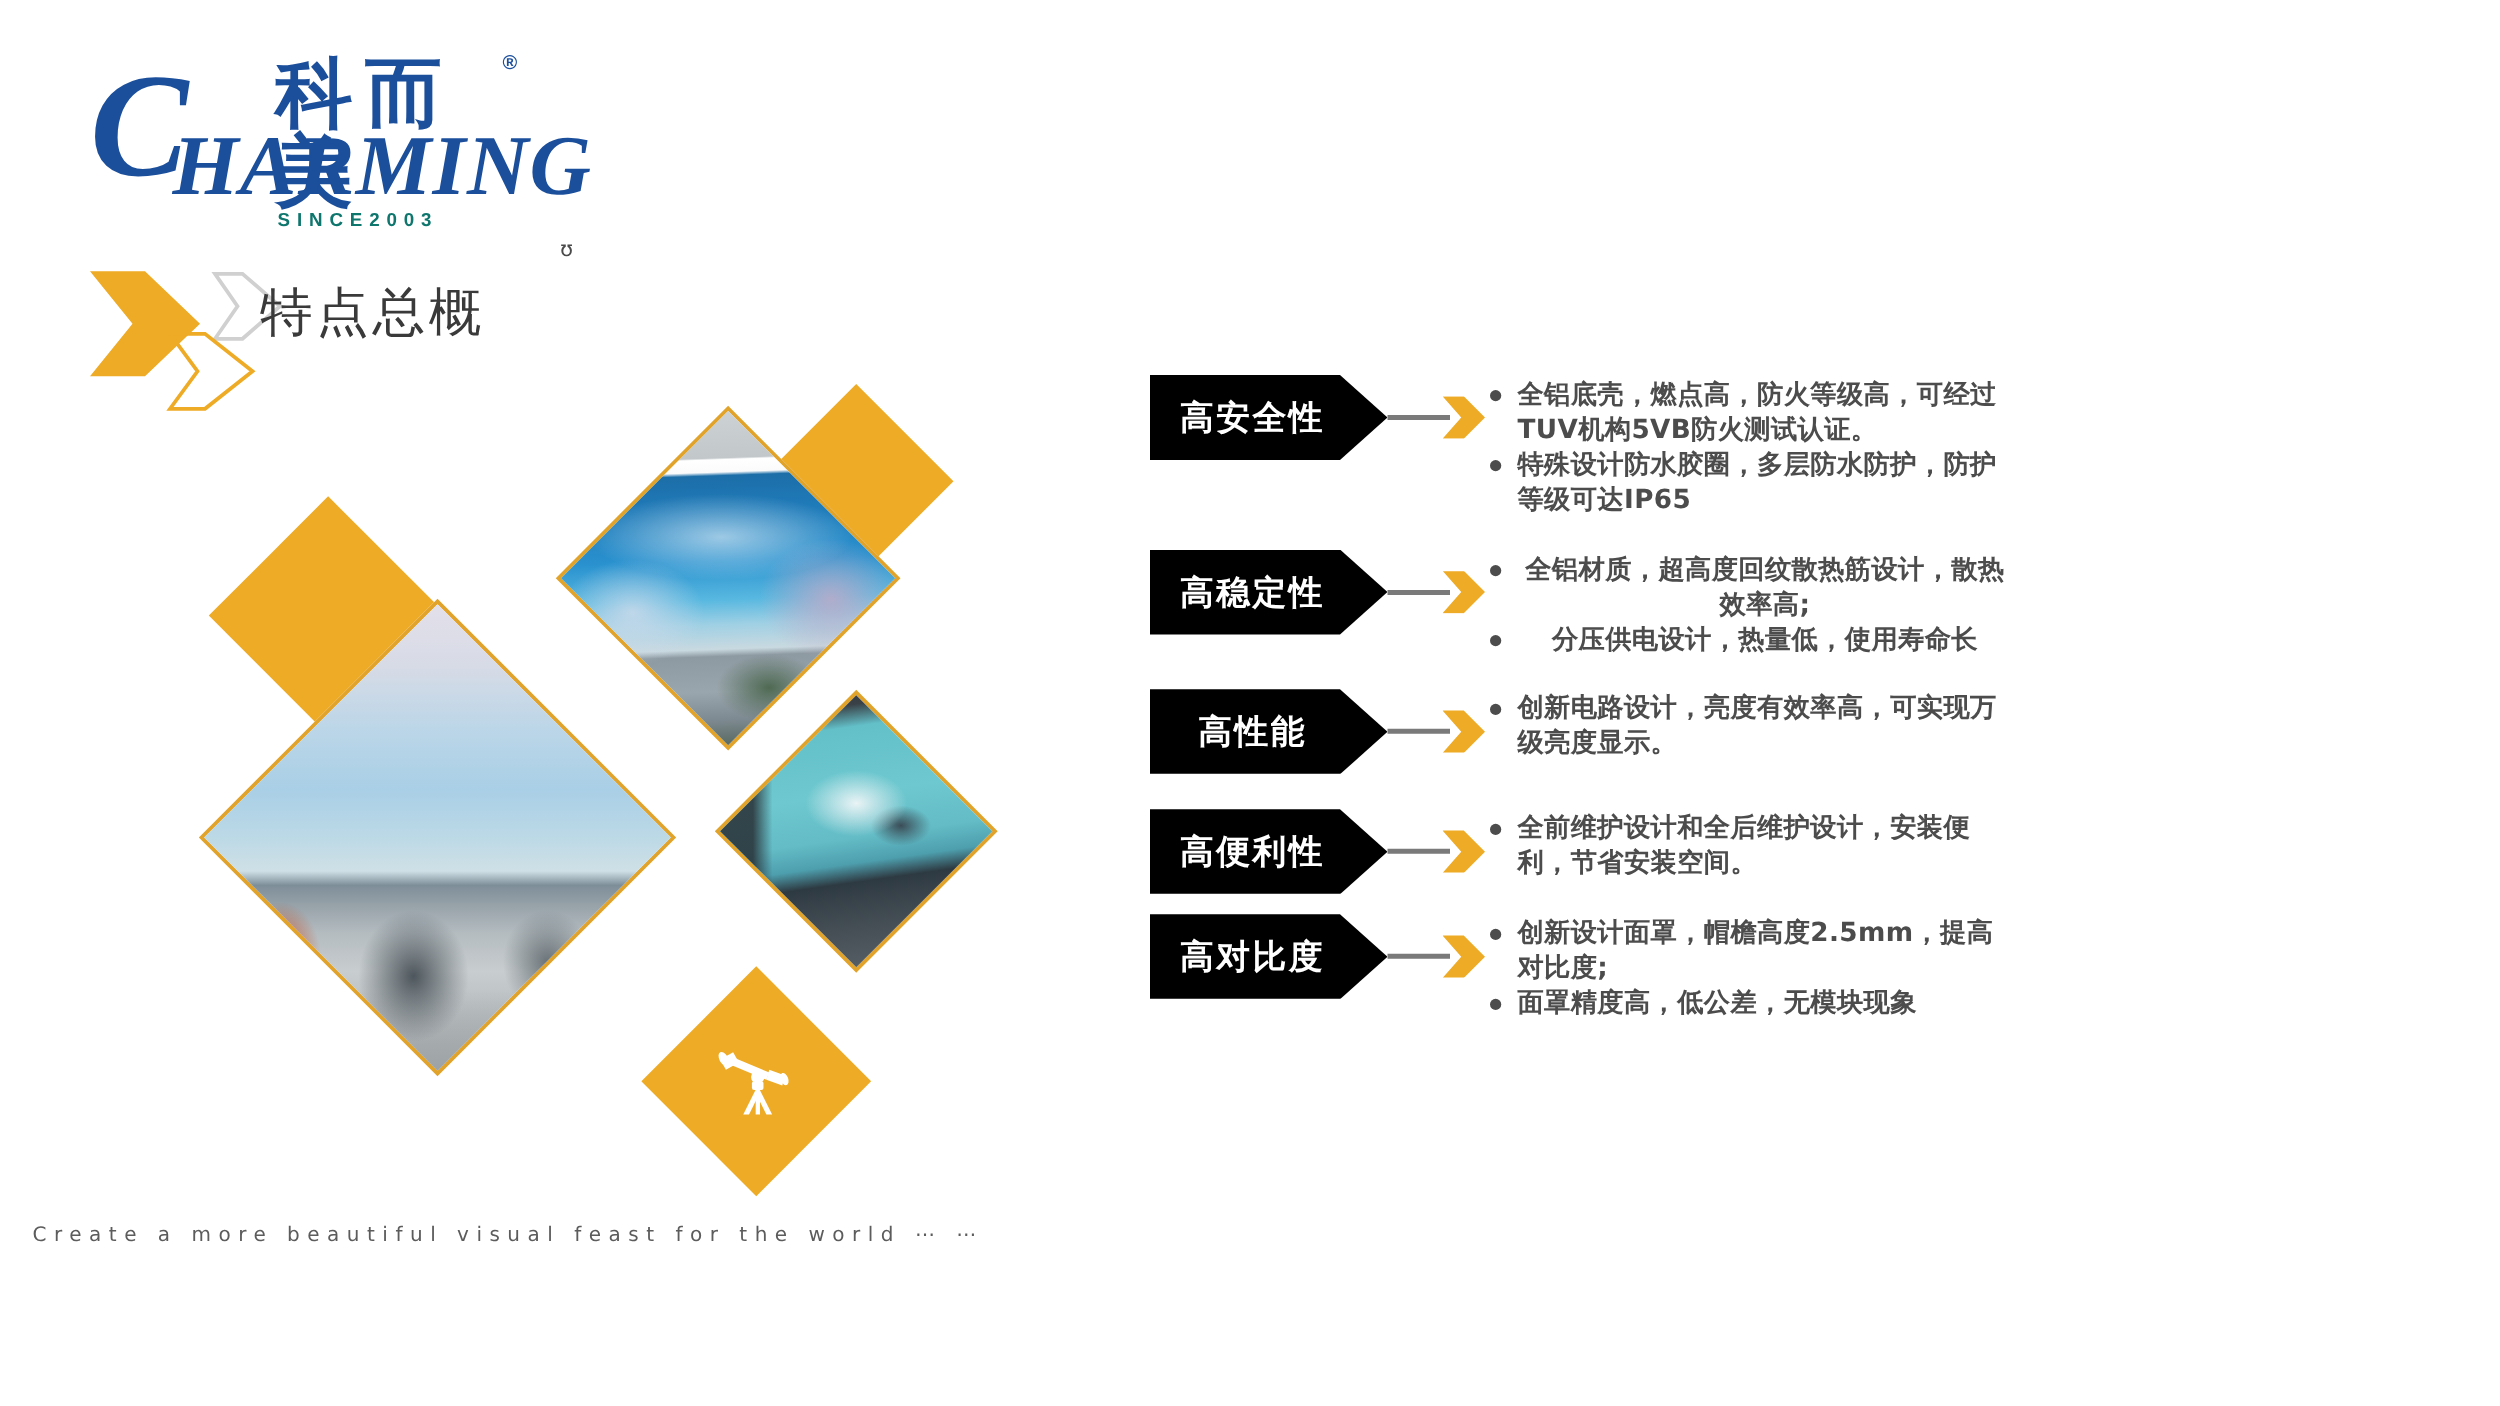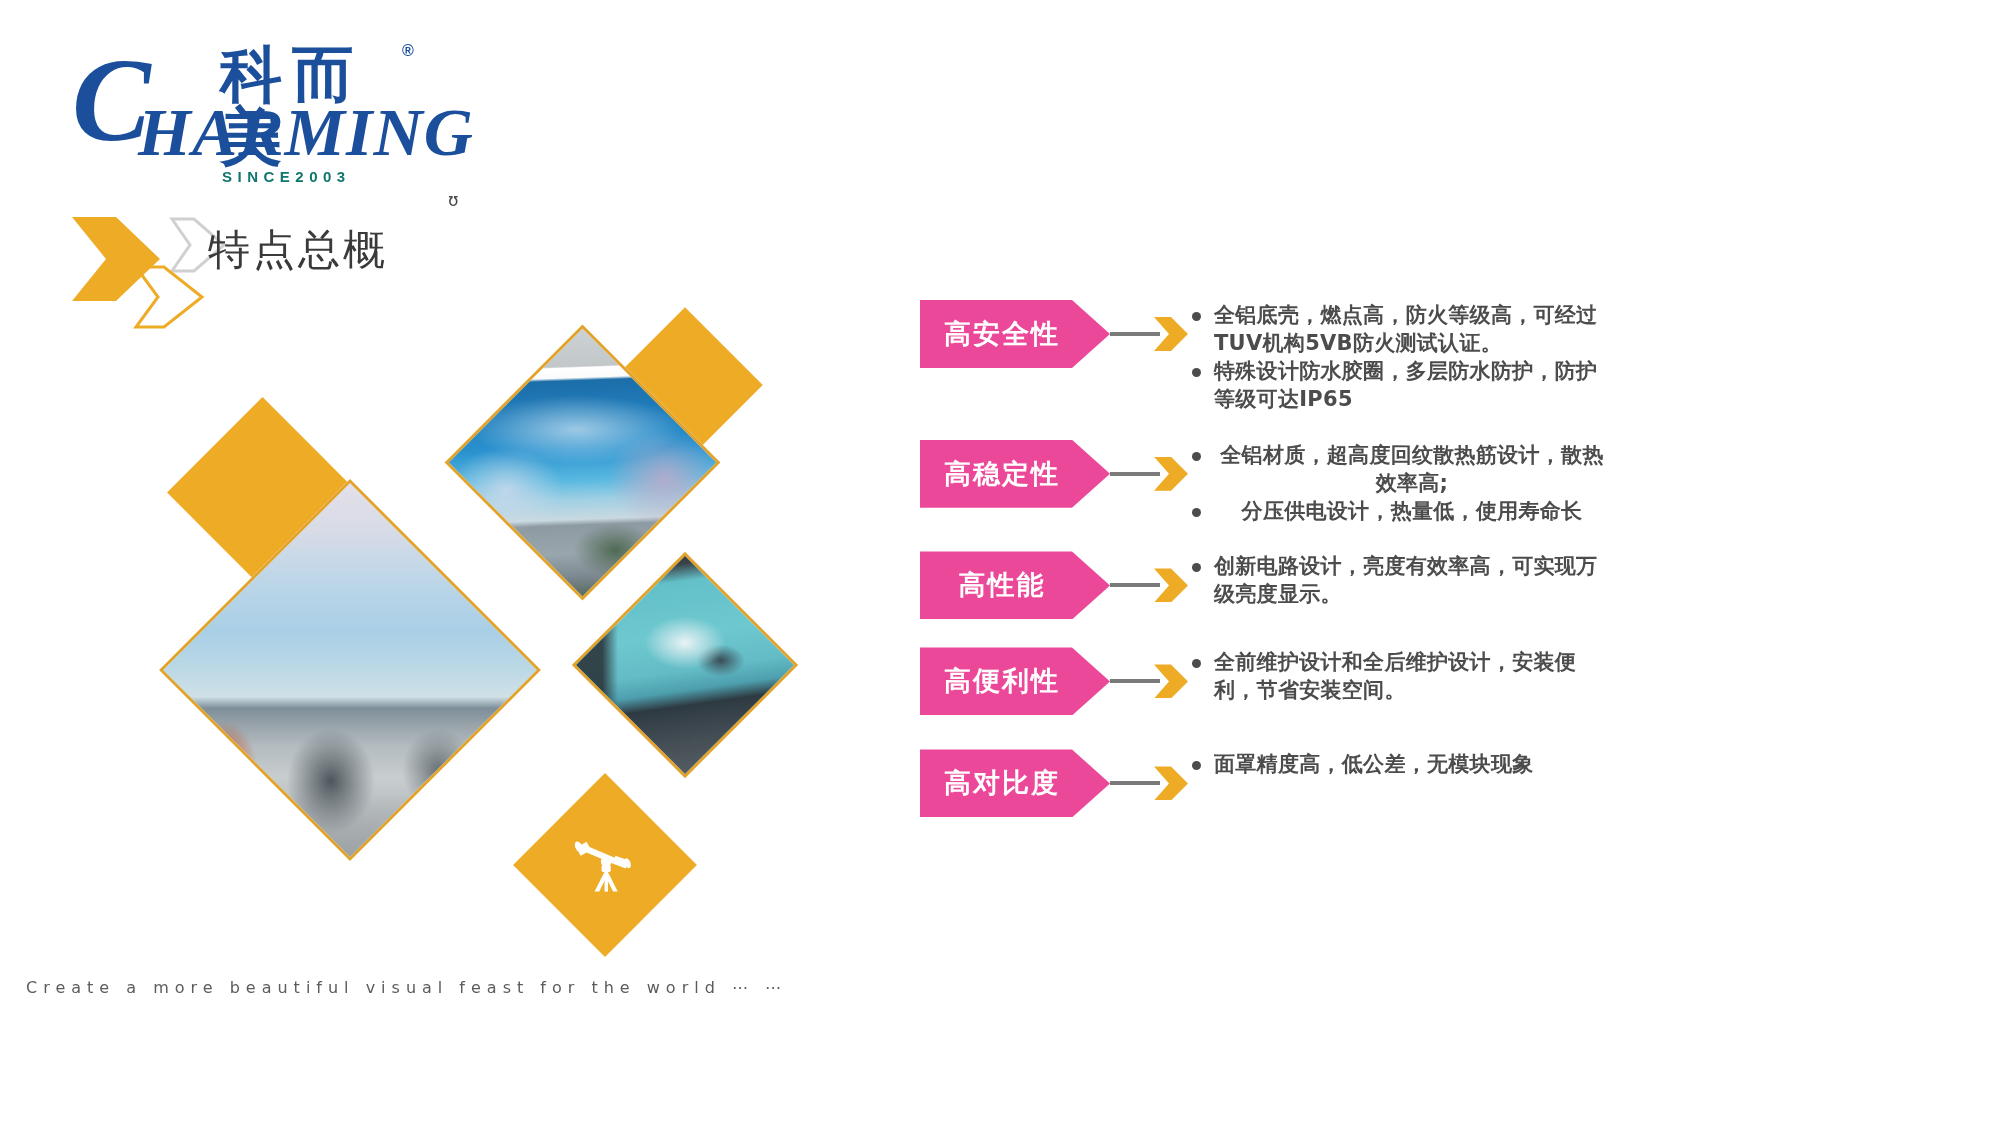--- a/index.html
+++ b/index.html
@@ -116,21 +116,21 @@
     align-items:center; justify-content:center;
     transform:rotate(-45deg);
   }
 
   
   #features { position:absolute; left:920px; top:300px; width:1040px; }
   .frow { position:relative; display:flex; align-items:flex-start; }
   .badge-wrap { position:relative; width:270px; flex:0 0 270px; }
   .badge {
     position:relative; width:190px; height:68px;
-    background:#ec4899;
+    background:#000000;
     clip-path:polygon(0 0, 152px 0, 190px 34px, 152px 68px, 0 68px);
     display:flex; align-items:center; justify-content:center;
   }
   .badge span {
     color:#ffffff; font-size:27px; font-weight:700; letter-spacing:2px;
     padding-right:26px;
     font-family:"DejaVu Sans","Liberation Sans",sans-serif;
   }
   .arrow {
     position:absolute; left:190px; top:28px;
@@ -269,21 +269,21 @@
       <div class="arrow">
         <div class="shaft"></div>
           <div class="head"></div>
       </div>
     </div>
     <div class="bullets">
       <div class="bullet">创新电路设计，亮度有效率高，可实现万级亮度显示。</div>
     </div>
   </div>
 
-  <div class="frow" style="margin-bottom:34px;">
+  <div class="frow" style="margin-bottom:16px;">
     <div class="badge-wrap">
       <div class="badge">
         <span>高便利性</span>
       </div>
       <div class="arrow">
         <div class="shaft"></div>
           <div class="head"></div>
       </div>
     </div>
     <div class="bullets">
@@ -295,18 +295,19 @@
     <div class="badge-wrap">
       <div class="badge">
         <span>高对比度</span>
       </div>
       <div class="arrow">
         <div class="shaft"></div>
           <div class="head"></div>
       </div>
     </div>
     <div class="bullets">
+      <div class="bullet">创新设计面罩，帽檐高度2.5mm，提高对比度;</div>
       <div class="bullet">面罩精度高，低公差，无模块现象</div>
     </div>
   </div>
 </div>
 
 <div id="footer">Create a more beautiful visual feast for the world ⋯ ⋯</div>
 
 </body></html>

